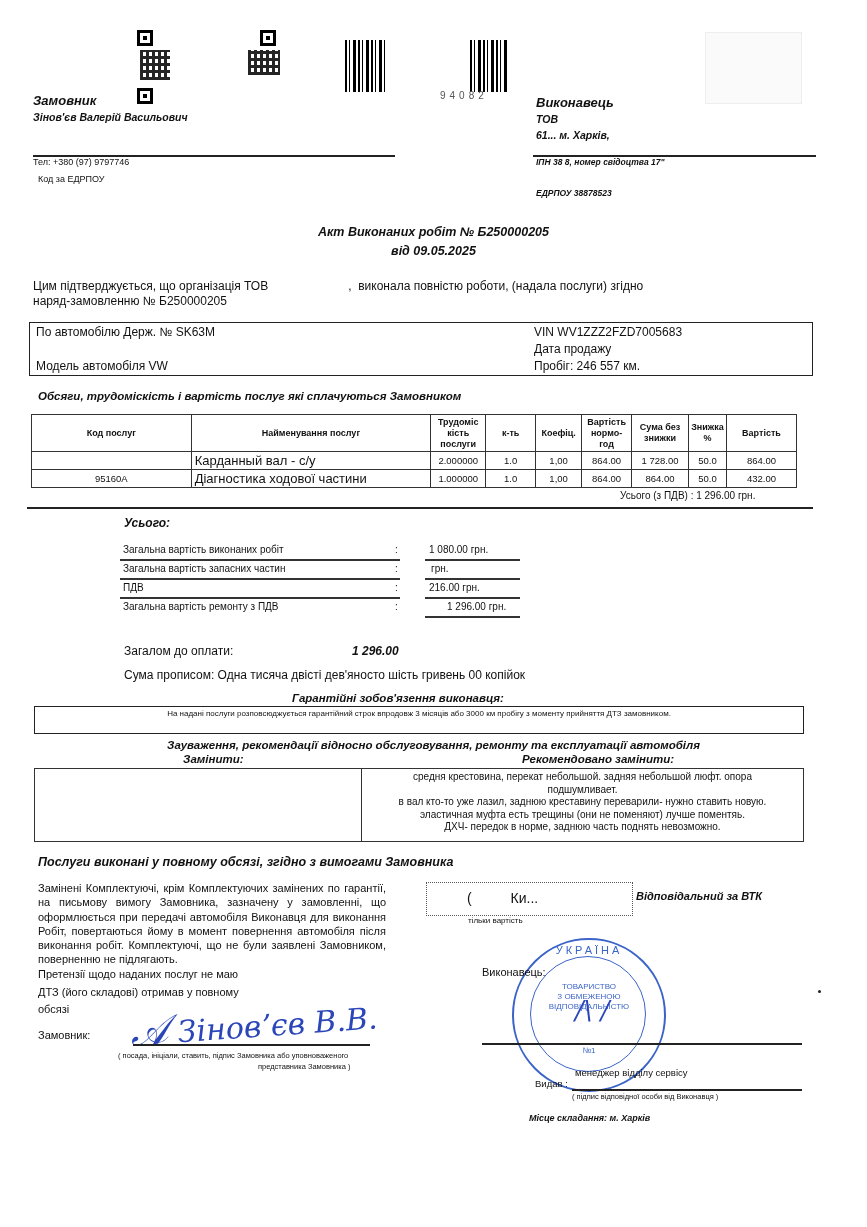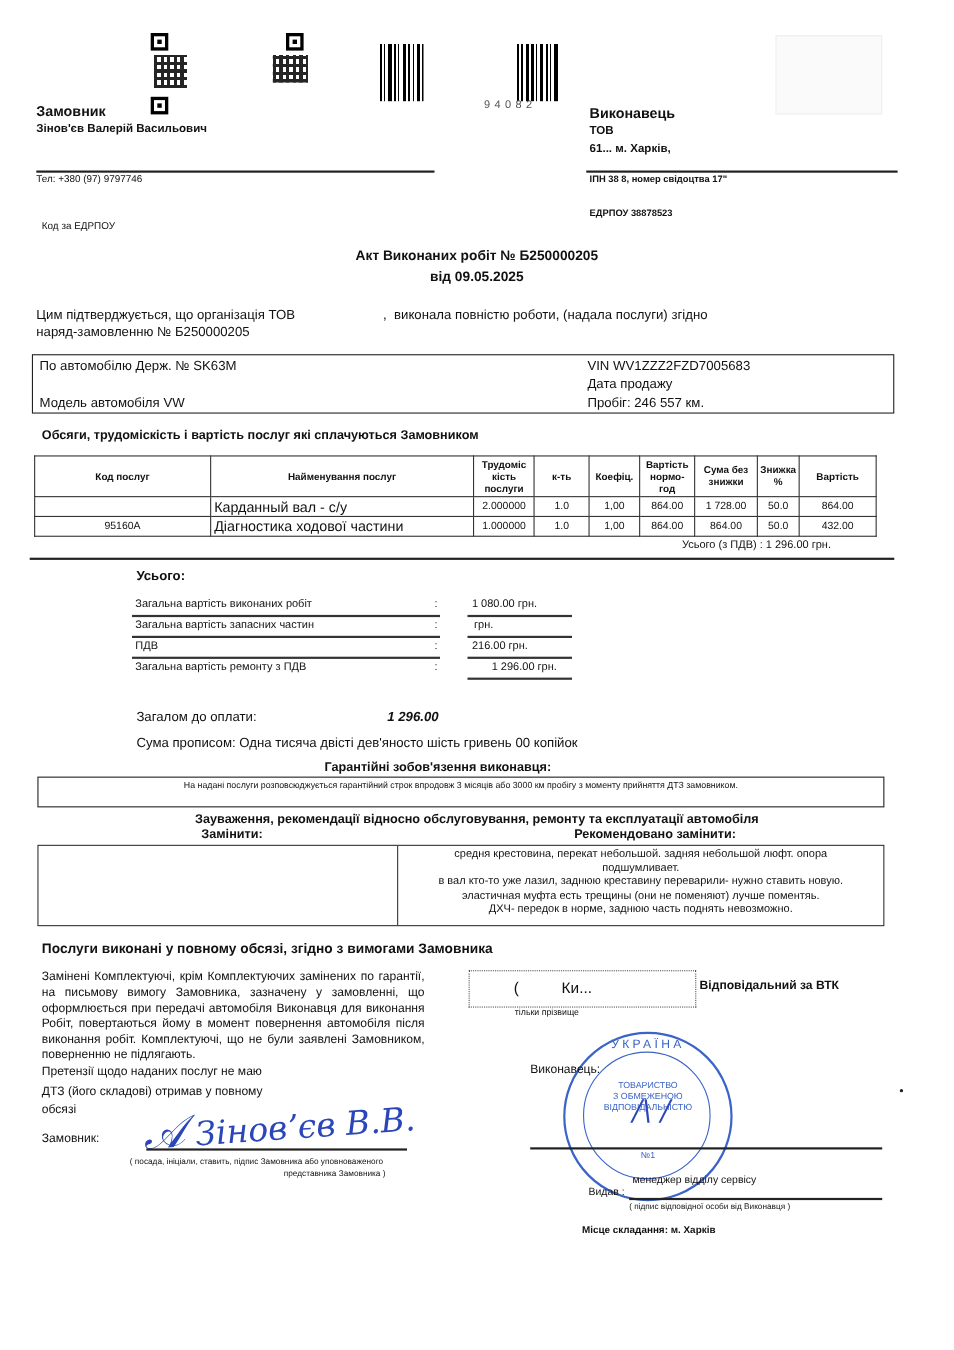--- a/index.html
+++ b/index.html
@@ -1,19 +1,19 @@
 <!DOCTYPE html>
 <html><head>
 <meta charset="utf-8">
 <style>
   html, body { margin:0; padding:0; background:#fff; }
   body { width:867px; height:1227px; position:relative; overflow:hidden;
          font-family:"Liberation Sans", sans-serif; color:#111; }
   .abs { position:absolute; }
-  .b { font-weight:bold; }
+  .b { font-weight:bold;font-style:italic; }
   .hr { position:absolute; height:2px; background:#222; }
 
   
   .qr { position:absolute; background:
         repeating-linear-gradient(90deg,#000 0 3px,#fff 3px 6px),
         repeating-linear-gradient(0deg,#000 0 3px,#fff 3px 7px);
         background-blend-mode:multiply; opacity:.85; }
   .qr-finder { position:absolute; width:16px; height:16px; border:3px solid #000; background:#fff; box-sizing:border-box; }
   .qr-finder::after { content:""; position:absolute; left:3px; top:3px; width:4px; height:4px; background:#000; }
   .barcode { position:absolute; background:repeating-linear-gradient(90deg,#000 0 2px,#fff 2px 4px,#000 4px 5px,#fff 5px 8px,#000 8px 11px,#fff 11px 13px); }
@@ -51,21 +51,21 @@
 </div>
 <div class="barcode" style="left:345px;top:40px;width:40px;height:52px;"></div>
 <div class="barcode" style="left:470px;top:40px;width:38px;height:52px;"></div>
 <div class="abs" style="left:440px;top:90px;font-size:10px;letter-spacing:4px;color:#555;">94082</div>
 <div class="redact-box" style="left:705px;top:32px;width:95px;height:70px;"></div>
 
 <div class="abs b" style="left:33px;top:93px;font-size:13px;">Замовник</div>
 <div class="abs b" style="left:33px;top:111px;font-size:10.5px;">Зінов'єв Валерій Васильович</div>
 <div class="hr" style="left:33px;top:155px;width:362px;"></div>
 <div class="abs" style="left:33px;top:157px;font-size:9px;">Тел:  +380 (97) 9797746</div>
-<div class="abs" style="left:38px;top:200px;font-size:9px;">Код за ЕДРПОУ</div>
+<div class="abs" style="left:38px;top:174px;font-size:9px;">Код за ЕДРПОУ</div>
 
 <div class="abs b" style="left:536px;top:95px;font-size:13px;">Виконавець</div>
 <div class="abs b" style="left:536px;top:113px;font-size:10.5px;">ТОВ</div>
 <div class="abs b" style="left:536px;top:129px;font-size:10.5px;">61...  м. Харків,</div>
 <div class="hr" style="left:533px;top:155px;width:283px;"></div>
 <div class="abs b" style="left:536px;top:157px;font-size:8.5px;">ІПН 38          8, номер свідоцтва 17"</div>
 <div class="abs b" style="left:536px;top:188px;font-size:8.5px;">ЕДРПОУ 38878523</div>
 
 <div class="abs b" style="left:0;width:867px;text-align:center;top:225px;font-size:12.5px;">Акт  Виконаних робіт  №  Б250000205</div>
 <div class="abs b" style="left:0;width:867px;text-align:center;top:244px;font-size:12.5px;">від  09.05.2025</div>
@@ -203,21 +203,21 @@
   <span style="font-size:40px;">𝒜</span>
   <span>Зіновʼєв В.В.</span>
 </div>
 <div class="hr" style="left:133px;top:1044px;width:237px;height:1.5px;"></div>
 <div class="abs" style="left:118px;top:1051px;font-size:7.5px;">( посада, ініціали, ставить, підпис Замовника або уповноваженого</div>
 <div class="abs" style="left:258px;top:1062px;font-size:7.5px;">представника Замовника )</div>
 
 <div class="dotted" style="left:426px;top:882px;width:205px;height:32px;">
   <span class="abs" style="left:40px;top:7px;font-size:14px;white-space:pre;">(          Ки...</span>
 </div>
-<div class="abs" style="left:468px;top:916px;font-size:8px;">тільки прізвище</div>
+<div class="abs" style="left:468px;top:916px;font-size:8px;">тільки вартість</div>
 <div class="abs b" style="left:636px;top:890px;font-size:11px;">Відповідальний за ВТК</div>
 
 <div class="stamp" style="left:512px;top:938px;width:150px;height:150px;">
   <div class="stamp-inner" style="left:16px;top:16px;width:114px;height:114px;"></div>
   <div class="stamp-text" style="left:0;width:150px;top:4px;font-size:11px;letter-spacing:3px;">УКРАЇНА</div>
   <div class="stamp-text" style="left:0;width:150px;top:42px;">ТОВАРИСТВО</div>
   <div class="stamp-text" style="left:0;width:150px;top:52px;">З ОБМЕЖЕНОЮ</div>
   <div class="stamp-text" style="left:0;width:150px;top:62px;">ВІДПОВІДАЛЬНІСТЮ</div>
   <div class="stamp-text" style="left:0;width:150px;top:106px;">№1</div>
 </div>

